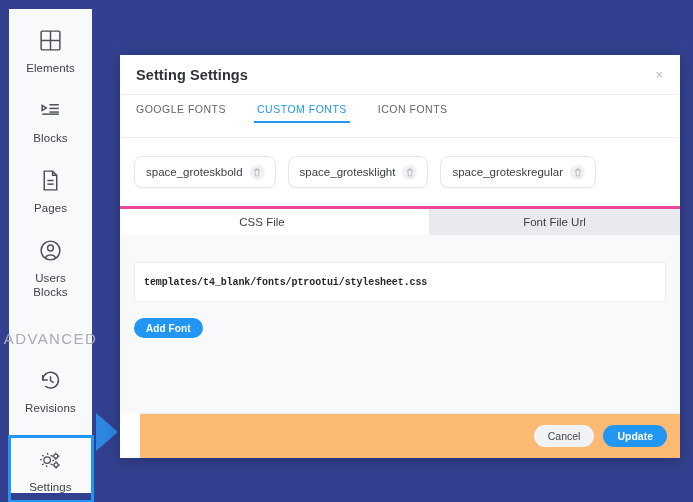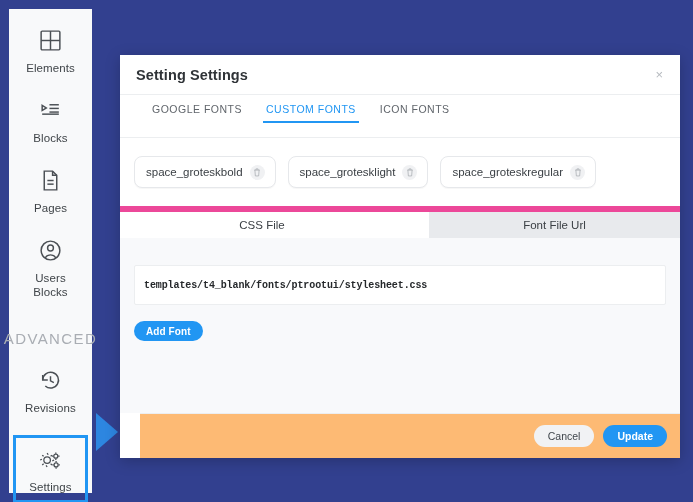--- a/index.html
+++ b/index.html
@@ -67,21 +67,21 @@
   }
   .section-label {
     font-size: 15px;
     color: #a9adb3;
     letter-spacing: 1.4px;
     margin-bottom: 18px;
     text-align: center;
   }
   .nav-item.selected {
     border: 3px solid #2196f3;
-    width: 75px;
+    width: 86px;
     padding: 8px 0 6px 0;
     margin-left: 0px;
     margin-bottom: 0;
   }
   .nav-item.selected .nav-icon { margin-bottom: 4px; }
 
   
   #nav-arrow {
     position: absolute;
     left: 96px;
@@ -126,23 +126,24 @@
     color: #b6babf;
     cursor: pointer;
     line-height: 1;
     padding: 2px 3px;
   }
 
   #tabbar {
     height: 34px;
     display: flex;
     align-items: flex-start;
-    padding: 8px 0 0 20px;
+    padding: 8px 0 0 4px;
     border-bottom: 1px solid #eceef0;
     flex: none;
+    gap: 7px;
   }
   .tab {
     font-size: 10.5px;
     letter-spacing: .5px;
     color: #60656b;
     padding: 0 12px 8px 12px;
     cursor: pointer;
     position: relative;
   }
   .tab.active { color: #2196f3; }
@@ -183,21 +184,21 @@
     align-items: center;
     justify-content: center;
     cursor: pointer;
     flex: none;
   }
 
   #subtabs {
     display: flex;
     height: 26px;
     flex: none;
-    border-top: 6px solid #ec4899;
+    border-top: 3px solid #ec4899;
     gap: 25px;
   }
   .subtab {
     display: flex;
     align-items: center;
     justify-content: center;
     font-size: 11.5px;
     color: #3b4045;
     cursor: pointer;
   }

